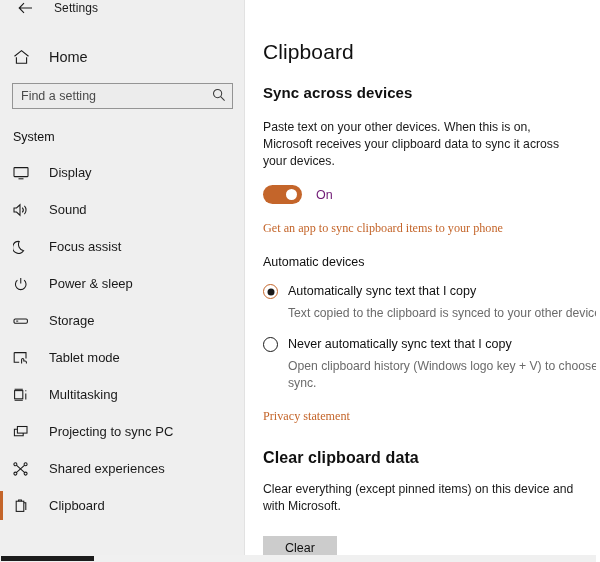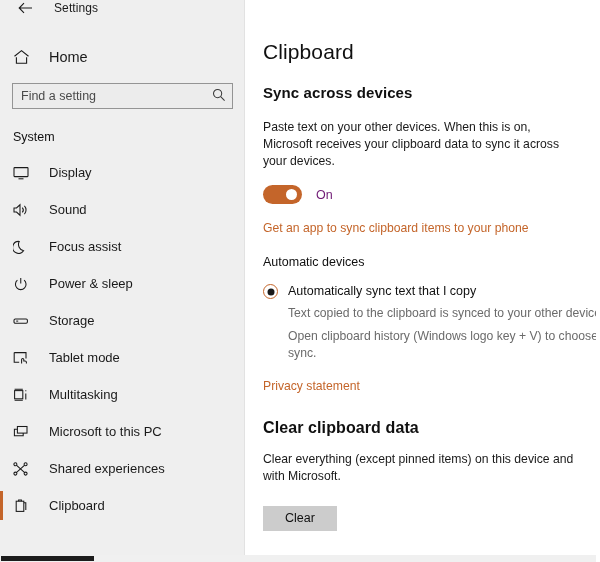--- a/index.html
+++ b/index.html
@@ -205,20 +205,21 @@
     margin-left: 14px;
   }
 
   .link {
     display: inline-block;
     font-size: 12.2px;
     color: #c4652a;
     margin-top: 17px;
     cursor: pointer;
     text-decoration: none;
+    font-family: Liberation Serif, serif;
   }
 
   .sub-head {
     font-size: 12.5px;
     color: #101010;
     margin-top: 19px;
   }
 
   .radio-row {
     display: flex;
@@ -436,21 +437,21 @@
         <span class="lbl">Multitasking</span>
       </div>
 
       <div class="nav-item">
         <span class="ic">
           <svg width="16" height="14" viewBox="0 0 16 14" fill="none" stroke="currentColor" stroke-width="1.05">
             <rect x="4.4" y="1.5" width="9.6" height="6.6"></rect>
             <path d="M4.4 4.2 H1.4 V10.8 H10.2 V8.1"></path>
           </svg>
         </span>
-        <span class="lbl">Microsoft to this PC</span>
+        <span class="lbl">Projecting to sync PC</span>
       </div>
 
       <div class="nav-item">
         <span class="ic">
           <svg width="16" height="14" viewBox="0 0 16 14" fill="none" stroke="currentColor" stroke-width="1.05">
             <circle cx="2.4" cy="2.2" r="1.5"></circle>
             <circle cx="12.6" cy="2.2" r="1.5"></circle>
             <circle cx="2.4" cy="11.6" r="1.5"></circle>
             <circle cx="12.6" cy="11.6" r="1.5"></circle>
             <path d="M3.6 3.4 L11.4 10.4 M11.4 3.4 L3.6 10.4"></path>
@@ -493,20 +494,24 @@
     <a class="link">Get an app to sync clipboard items to your phone</a>
 
     <div class="sub-head">Automatic devices</div>
 
     <div class="radio-row">
       <span class="radio checked"></span>
       <span class="radio-label">Automatically sync text that I copy</span>
     </div>
     <div class="radio-desc">Text copied to the clipboard is synced to your other devices.</div>
 
+    <div class="radio-row">
+      <span class="radio"></span>
+      <span class="radio-label">Never automatically sync text that I copy</span>
+    </div>
     <div class="radio-desc wrap">Open clipboard history (Windows logo key + V) to choose text to sync.</div>
 
     <a class="link">Privacy statement</a>
 
     <h2 class="clear-head">Clear clipboard data</h2>
 
     <p class="clear-body">Clear everything (except pinned items) on this device and with Microsoft.</p>
 
     <button class="clear-btn">Clear</button>
 

